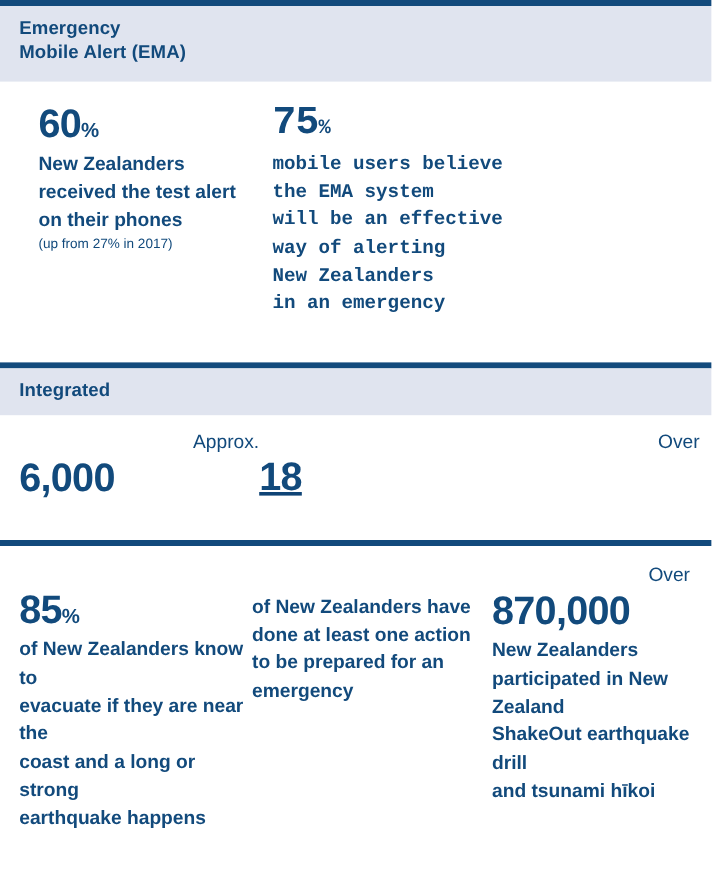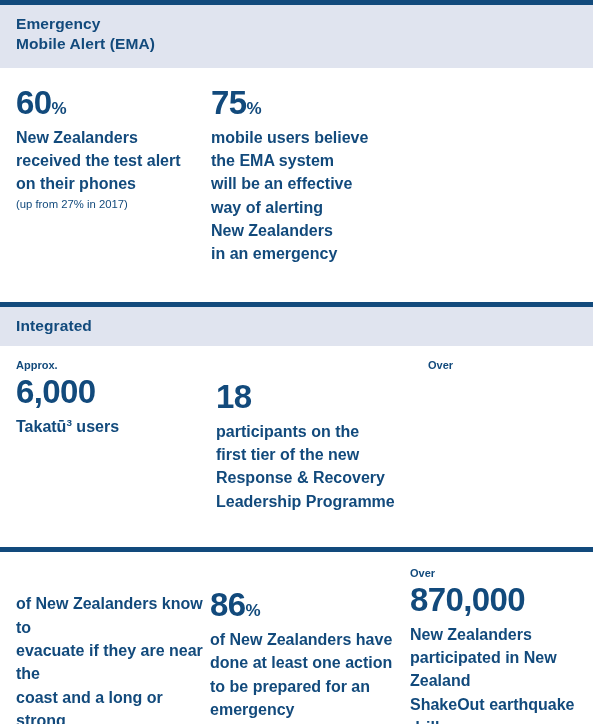--- a/index.html
+++ b/index.html
@@ -50,25 +50,26 @@
   .stats {
     display: flex;
     box-sizing: border-box;
     padding-left: 16px;
     padding-right: 10px;
   }
   .stat {
     box-sizing: border-box;
   }
   .stat-over {
-    font-size: 11px;
-    font-weight: bold;
+    font-size: 16px;
+    font-weight: normal;
     line-height: 1.25;
     color: #124a7c;
     margin-bottom: 1px;
+    text-align: right;
   }
   .stat-number {
     font-size: 33px;
     font-weight: bold;
     line-height: 1.08;
     color: #124a7c;
     letter-spacing: -0.6px;
     white-space: nowrap;
   }
   .stat-number .unit {
@@ -92,28 +93,28 @@
   }
   sup {
     font-size: 0.62em;
     vertical-align: super;
     line-height: 0;
   }
 
   
   #sec-ema .section-band { padding-bottom: 13px; }
   #sec-ema .stats { padding-top: 17px; }
-  #sec-ema .stat-1 { width: 195px; }
-  #sec-ema .stat-2 { width: 200px; }
+  #sec-ema .stat-1 { width: 195px; margin-left: 16px; }
+  #sec-ema .stat-2 { width: 200px; font-family: Liberation Mono, monospace; }
   #sec-ema .spacer { height: 36px; }
 
   
   #sec-cap .stats { padding-top: 13px; }
   #sec-cap .stat-1 { width: 200px; }
-  #sec-cap .stat-2 { width: 212px; padding-top: 20px; }
+  #sec-cap .stat-2 { width: 212px; padding-top: 20px; text-decoration: underline; }
   #sec-cap .stat-3 { width: 155px; }
   #sec-cap .spacer { height: 34px; }
 
   
   #sec-pub .stats { padding-top: 15px; }
   #sec-pub .stat-1 { width: 194px; padding-top: 20px; }
   #sec-pub .stat-2 { width: 200px; padding-top: 20px; }
   #sec-pub .stat-3 { width: 165px; }
 </style>
 </head>
@@ -154,52 +155,47 @@
   <div class="section" id="sec-cap">
     <div class="section-rule"></div>
     <div class="section-band">
       <div class="section-title">Integrated</div>
     </div>
     <div class="stats">
 
       <div class="stat stat-1">
         <div class="stat-over">Approx.</div>
         <div class="stat-number"><span>6,000</span><span class="unit"></span></div>
-        <div class="stat-desc"><span>Takatū</span><sup>3</sup><span> users</span></div>
       </div>
 
       <div class="stat stat-2">
         <div class="stat-number"><span>18</span><span class="unit"></span></div>
-        <div class="stat-desc">participants on the
-first tier of the new
-Response &amp; Recovery
-Leadership Programme</div>
       </div>
 
       <div class="stat stat-3">
         <div class="stat-over">Over</div>
       </div>
 
     </div>
     <div class="spacer"></div>
   </div>
 
   <div class="section" id="sec-pub">
     <div class="section-rule"></div>
     <div class="stats">
 
       <div class="stat stat-1">
+        <div class="stat-number"><span>85</span><span class="unit">%</span></div>
         <div class="stat-desc">of New Zealanders know to
 evacuate if they are near the
 coast and a long or strong
 earthquake happens</div>
       </div>
 
       <div class="stat stat-2">
-        <div class="stat-number"><span>86</span><span class="unit">%</span></div>
         <div class="stat-desc">of New Zealanders have
 done at least one action
 to be prepared for an
 emergency</div>
       </div>
 
       <div class="stat stat-3">
         <div class="stat-over">Over</div>
         <div class="stat-number"><span>870,000</span><span class="unit"></span></div>
         <div class="stat-desc">New Zealanders

